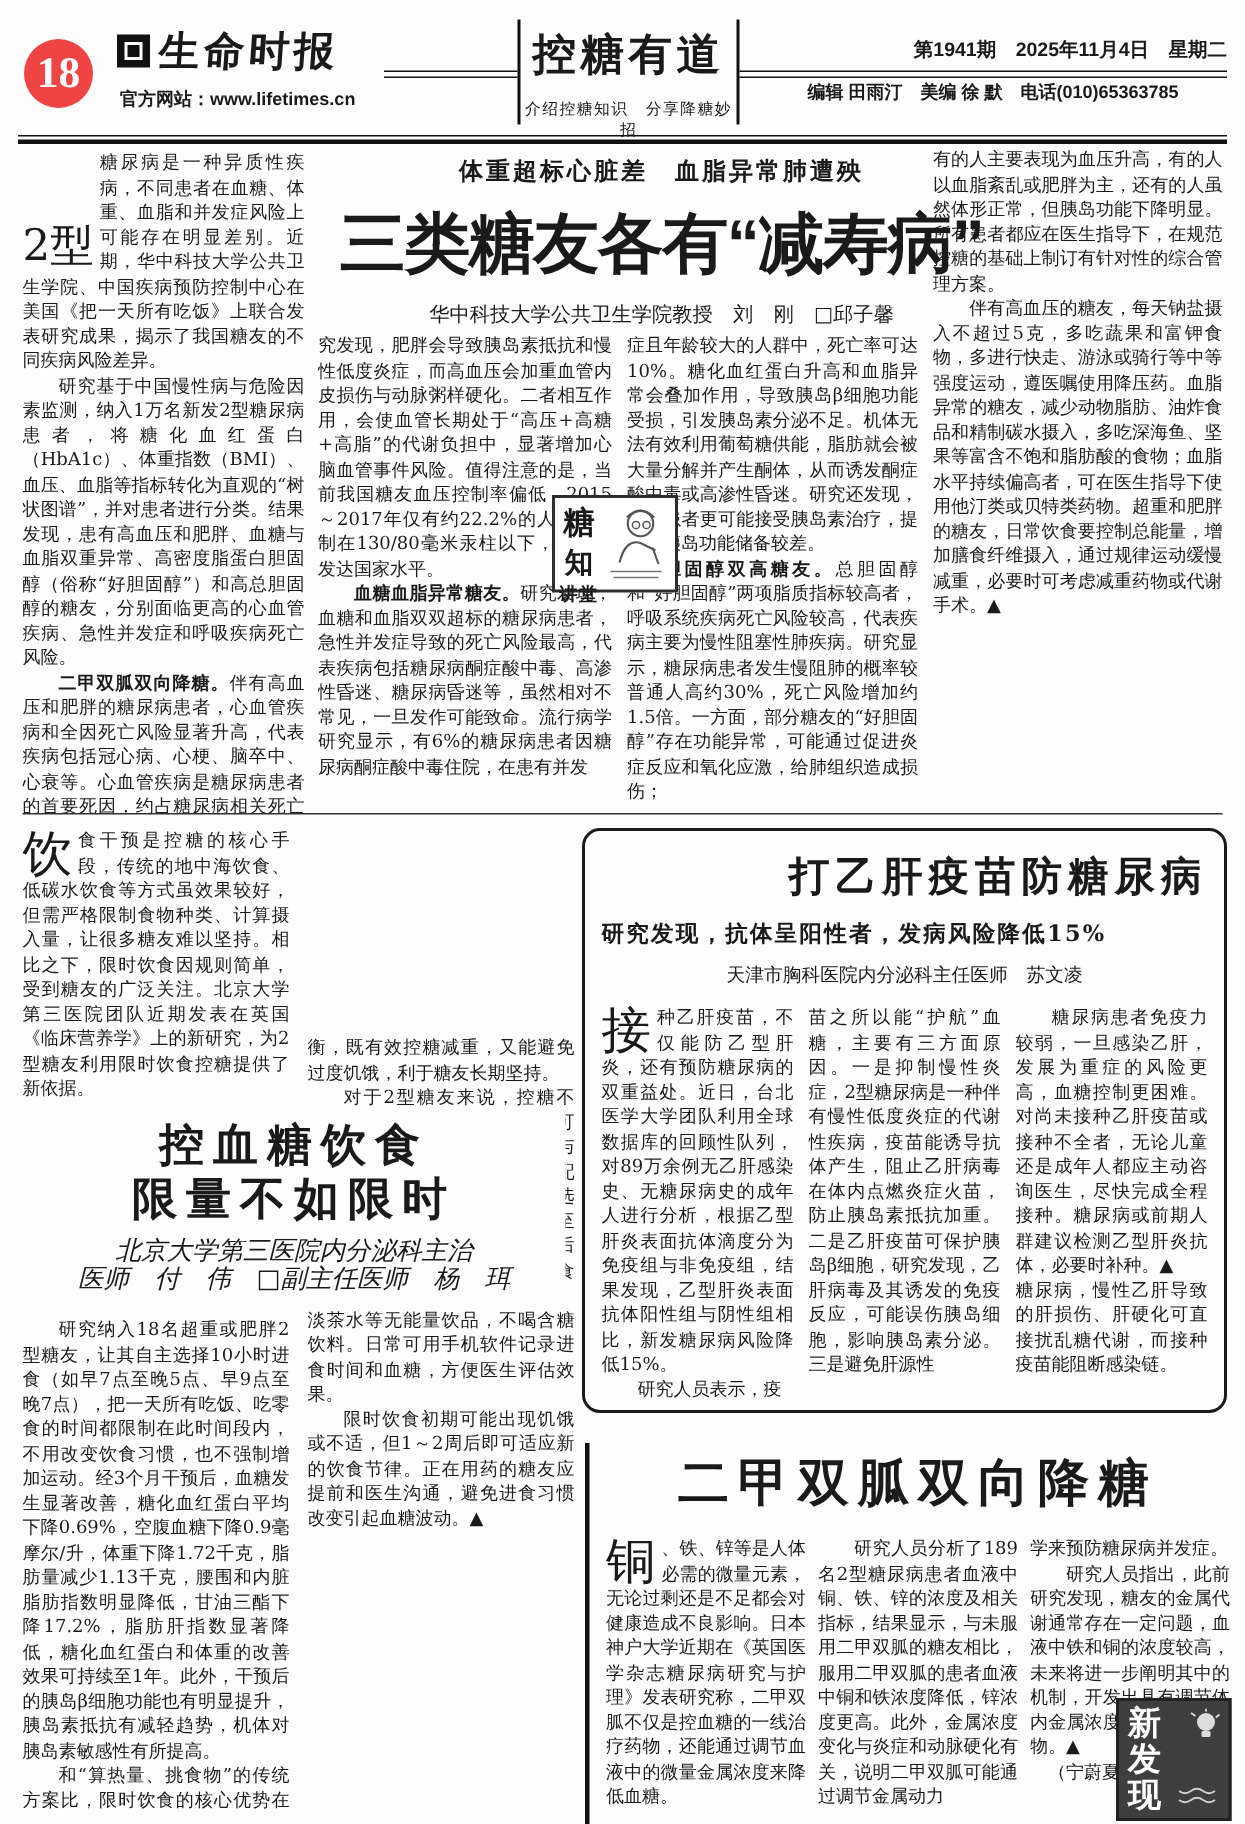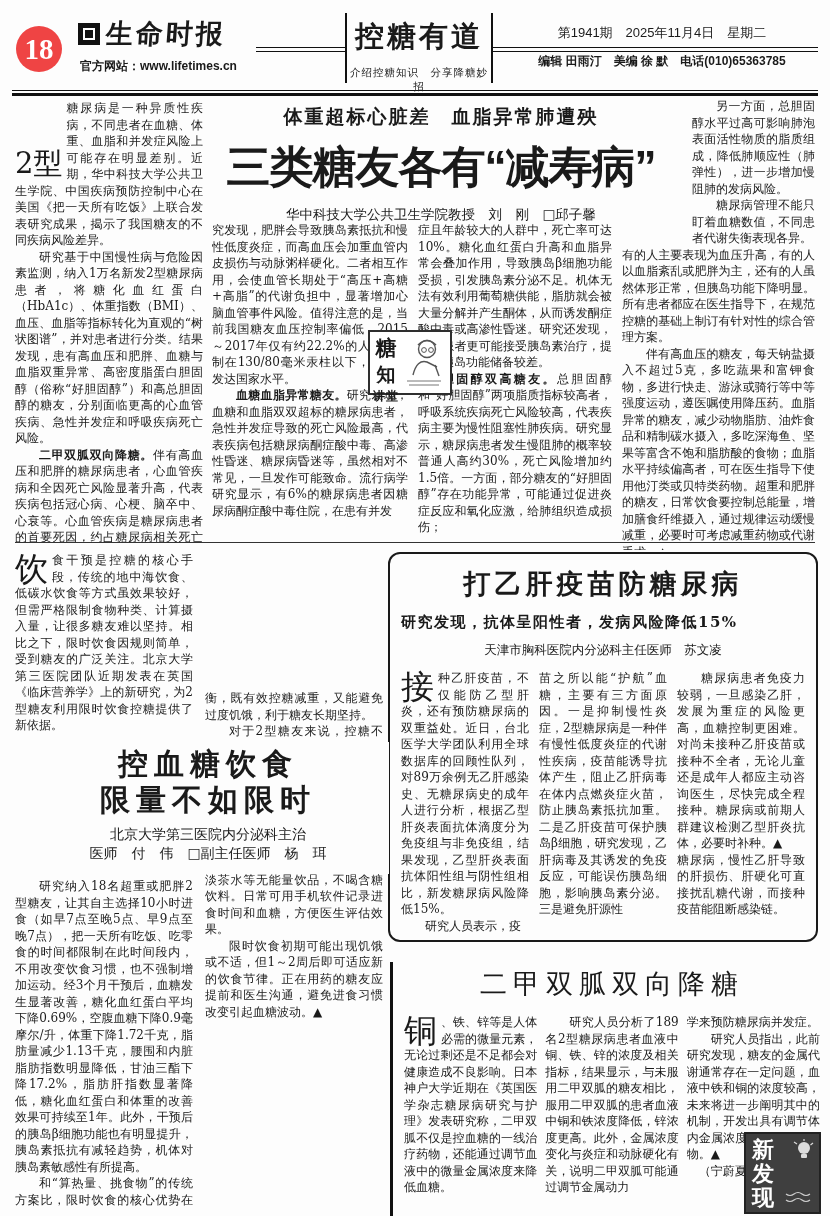--- a/index.html
+++ b/index.html
@@ -17,37 +17,37 @@
   .logo-icon i{position:absolute;left:5px;top:5px;width:12px;height:12px;border:2px solid #fdfdfd;display:block;}
   .logo-text{font-size:27px;font-weight:900;letter-spacing:3px;transform:skewX(-4deg);}
   .website{position:absolute;left:80px;top:58px;font-size:12px;font-weight:bold;}
   .hdr-mid-rule{position:absolute;left:256px;top:47px;width:562px;height:5px;
     border-top:1px solid #111;border-bottom:1px solid #111;z-index:1;}
   .section-box{position:absolute;left:345px;top:13px;width:148px;height:70px;background:#fdfdfd;
     border-left:2px solid #111;border-right:2px solid #111;text-align:center;z-index:2;padding-top:4px;}
   .section-title{font-size:29px;font-weight:900;letter-spacing:3px;}
   .section-tagline{font-size:10.5px;margin-top:9px;letter-spacing:1px;}
   .issue-block{position:absolute;left:506px;top:24px;width:312px;text-align:center;z-index:0;}
-  .issue-line{font-size:13px;font-weight:normal;padding-bottom:11px;}
+  .issue-line{font-size:13px;font-weight:bold;padding-bottom:11px;text-align:right;}
   .credits-line{font-size:12px;font-weight:bold;}
   .hdr-bottom-rule{position:absolute;left:12px;right:12px;top:90px;height:6px;
     border-top:1px solid #111;border-bottom:3px solid #111;}
 
   
   .bt{font-size:12px;line-height:16.5px;text-align:justify;margin:0;}
   .ind{text-indent:2em;}
   .lead{font-weight:bold;font-family:"Liberation Sans",sans-serif;}
   .dc{float:left;font-size:33px;line-height:32px;padding:1px 4px 0 0;}
   .dc-wide{font-size:29px;margin-top:46px;}
   .bt-col{overflow:hidden;}
 
   
   .m-col1{position:absolute;left:15px;top:100px;width:188px;height:443px;}
   .m-head{position:absolute;left:200px;top:104px;width:482px;text-align:center;}
-  .m-kicker{font-size:19px;font-weight:900;letter-spacing:2px;}
+  .m-kicker{font-size:16px;font-weight:900;letter-spacing:2px;}
   .m-title{font-size:44px;font-weight:900;letter-spacing:-1px;white-space:nowrap;margin:8px 0 9px;}
   .m-byline{font-size:13.5px;}
   .m-cols23{position:absolute;left:212px;top:222px;width:400px;height:320px;display:flex;gap:10px;}
   .m-col2{width:196px;height:320px;}
   .m-col3{width:194px;height:320px;}
   .m-col4{position:absolute;left:622px;top:98px;width:193px;height:452px;}
   .m-col4-narrow{margin-left:70px;width:123px;}
 
   
   .tz-stamp{position:absolute;left:368px;top:330px;width:84px;height:65px;background:#fff;
@@ -60,39 +60,39 @@
 
   .mid-rule{position:absolute;left:15px;right:15px;top:542px;border-top:1px solid #333;}
 
   
   .diet{position:absolute;left:15px;top:552px;width:368px;height:658px;}
   .d-col{position:absolute;top:0;width:178px;}
   .d-col.c1{left:0;} .d-col.c2{left:190px;}
   .d-top{height:188px;overflow:hidden;}
   .d-spacer{height:138px;}
   .d-bot{height:332px;overflow:hidden;}
-  .d-title{position:absolute;left:12px;top:190px;width:362px;height:132px;text-align:center;
+  .d-title{position:absolute;left:0;top:190px;width:362px;height:132px;text-align:center;
     background:#fdfdfd;z-index:2;padding-top:4px;}
   .d-title-line{font-size:30px;font-weight:900;letter-spacing:6px;line-height:36px;}
-  .d-byline{font-size:14px;line-height:19px;}
+  .d-byline{font-size:17px;line-height:19px;font-style:italic;}
   .d-byline.first{margin-top:7px;}
 
   
   .vbox{position:absolute;left:388px;top:552px;width:430px;height:390px;border:2px solid #1a1a1a;
     border-radius:12px;padding:10px 11px 8px;}
-  .v-title{text-align:center;font-size:27px;font-weight:900;letter-spacing:4px;margin-top:2px;}
+  .v-title{text-align:right;font-size:27px;font-weight:900;letter-spacing:4px;margin-top:2px;}
   .v-subtitle{text-align:left;font-size:15px;font-weight:600;letter-spacing:1.5px;margin-top:11px;}
   .v-byline{text-align:center;font-size:12.5px;margin-top:10px;}
   .v-cols{display:flex;gap:10px;margin-top:11px;height:262px;}
   .v-col{width:129px;height:262px;}
 
   
   .mf{position:absolute;left:388px;top:950px;width:432px;height:266px;padding-left:16px;}
   .mf-bar{position:absolute;left:390px;top:962px;width:3px;height:254px;background:#111;}
-  .mf-title{text-align:center;font-size:27px;font-weight:400;letter-spacing:6px;margin-top:16px;}
+  .mf-title{text-align:center;font-size:34px;font-weight:700;letter-spacing:6px;margin-top:16px;}
   .mf-cols{display:flex;gap:8px;margin-top:12px;height:196px;}
   .mf-col{width:134px;height:196px;}
   .sig{text-indent:1em;}
 
   
   .xf-stamp{position:absolute;left:744px;top:1132px;width:77px;height:82px;background:#3f3f3f;
     border:2px solid #222;z-index:4;color:#fff;display:flex;padding:3px 2px 3px 6px;}
   .xf-chars{display:flex;flex-direction:column;justify-content:space-between;}
   .xf-chars span{font-size:22px;font-weight:900;line-height:24px;}
   .xf-art{flex:1;display:flex;flex-direction:column;align-items:flex-end;justify-content:space-between;padding:2px 2px 4px 0;}
@@ -143,24 +143,20 @@
       <p class="bt">究发现，肥胖会导致胰岛素抵抗和慢性低度炎症，而高血压会加重血管内皮损伤与动脉粥样硬化。二者相互作用，会使血管长期处于“高压+高糖+高脂”的代谢负担中，显著增加心脑血管事件风险。值得注意的是，当前我国糖友血压控制率偏低，2015～2017年仅有约22.2%的人血压控制在130/80毫米汞柱以下，远低于发达国家水平。</p>
       <p class="bt ind"><b class="lead">血糖血脂异常糖友。</b><span>研究发现，血糖和血脂双双超标的糖尿病患者，急性并发症导致的死亡风险最高，代表疾病包括糖尿病酮症酸中毒、高渗性昏迷、糖尿病昏迷等，虽然相对不常见，一旦发作可能致命。流行病学研究显示，有6%的糖尿病患者因糖尿病酮症酸中毒住院，在患有并发</span></p>
     </div>
     <div class="m-col3 bt-col">
       <p class="bt">症且年龄较大的人群中，死亡率可达10%。糖化血红蛋白升高和血脂异常会叠加作用，导致胰岛β细胞功能受损，引发胰岛素分泌不足。机体无法有效利用葡萄糖供能，脂肪就会被大量分解并产生酮体，从而诱发酮症酸中毒或高渗性昏迷。研究还发现，这类患者更可能接受胰岛素治疗，提示其胰岛功能储备较差。</p>
       <p class="bt ind"><b class="lead">胆固醇双高糖友。</b><span>总胆固醇和“好胆固醇”两项脂质指标较高者，呼吸系统疾病死亡风险较高，代表疾病主要为慢性阻塞性肺疾病。研究显示，糖尿病患者发生慢阻肺的概率较普通人高约30%，死亡风险增加约1.5倍。一方面，部分糖友的“好胆固醇”存在功能异常，可能通过促进炎症反应和氧化应激，给肺组织造成损伤；</span></p>
     </div>
   </div>
 
   <div class="m-col4 bt-col">
-    <div class="m-col4-narrow">
-      <p class="bt ind">另一方面，总胆固醇水平过高可影响肺泡表面活性物质的脂质组成，降低肺顺应性（肺弹性），进一步增加慢阻肺的发病风险。</p>
-      <p class="bt ind">糖尿病管理不能只盯着血糖数值，不同患者代谢失衡表现各异。</p>
-    </div>
     <p class="bt">有的人主要表现为血压升高，有的人以血脂紊乱或肥胖为主，还有的人虽然体形正常，但胰岛功能下降明显。所有患者都应在医生指导下，在规范控糖的基础上制订有针对性的综合管理方案。</p>
     <p class="bt ind">伴有高血压的糖友，每天钠盐摄入不超过5克，多吃蔬果和富钾食物，多进行快走、游泳或骑行等中等强度运动，遵医嘱使用降压药。血脂异常的糖友，减少动物脂肪、油炸食品和精制碳水摄入，多吃深海鱼、坚果等富含不饱和脂肪酸的食物；血脂水平持续偏高者，可在医生指导下使用他汀类或贝特类药物。超重和肥胖的糖友，日常饮食要控制总能量，增加膳食纤维摄入，通过规律运动缓慢减重，必要时可考虑减重药物或代谢手术。▲</p>
   </div>
 
   <div class="tz-stamp">
     <div class="tz-left">
       <span class="tz-c1">糖</span>
       <span class="tz-c2">知</span>
       <span class="tz-c3">讲堂</span>
     </div>

